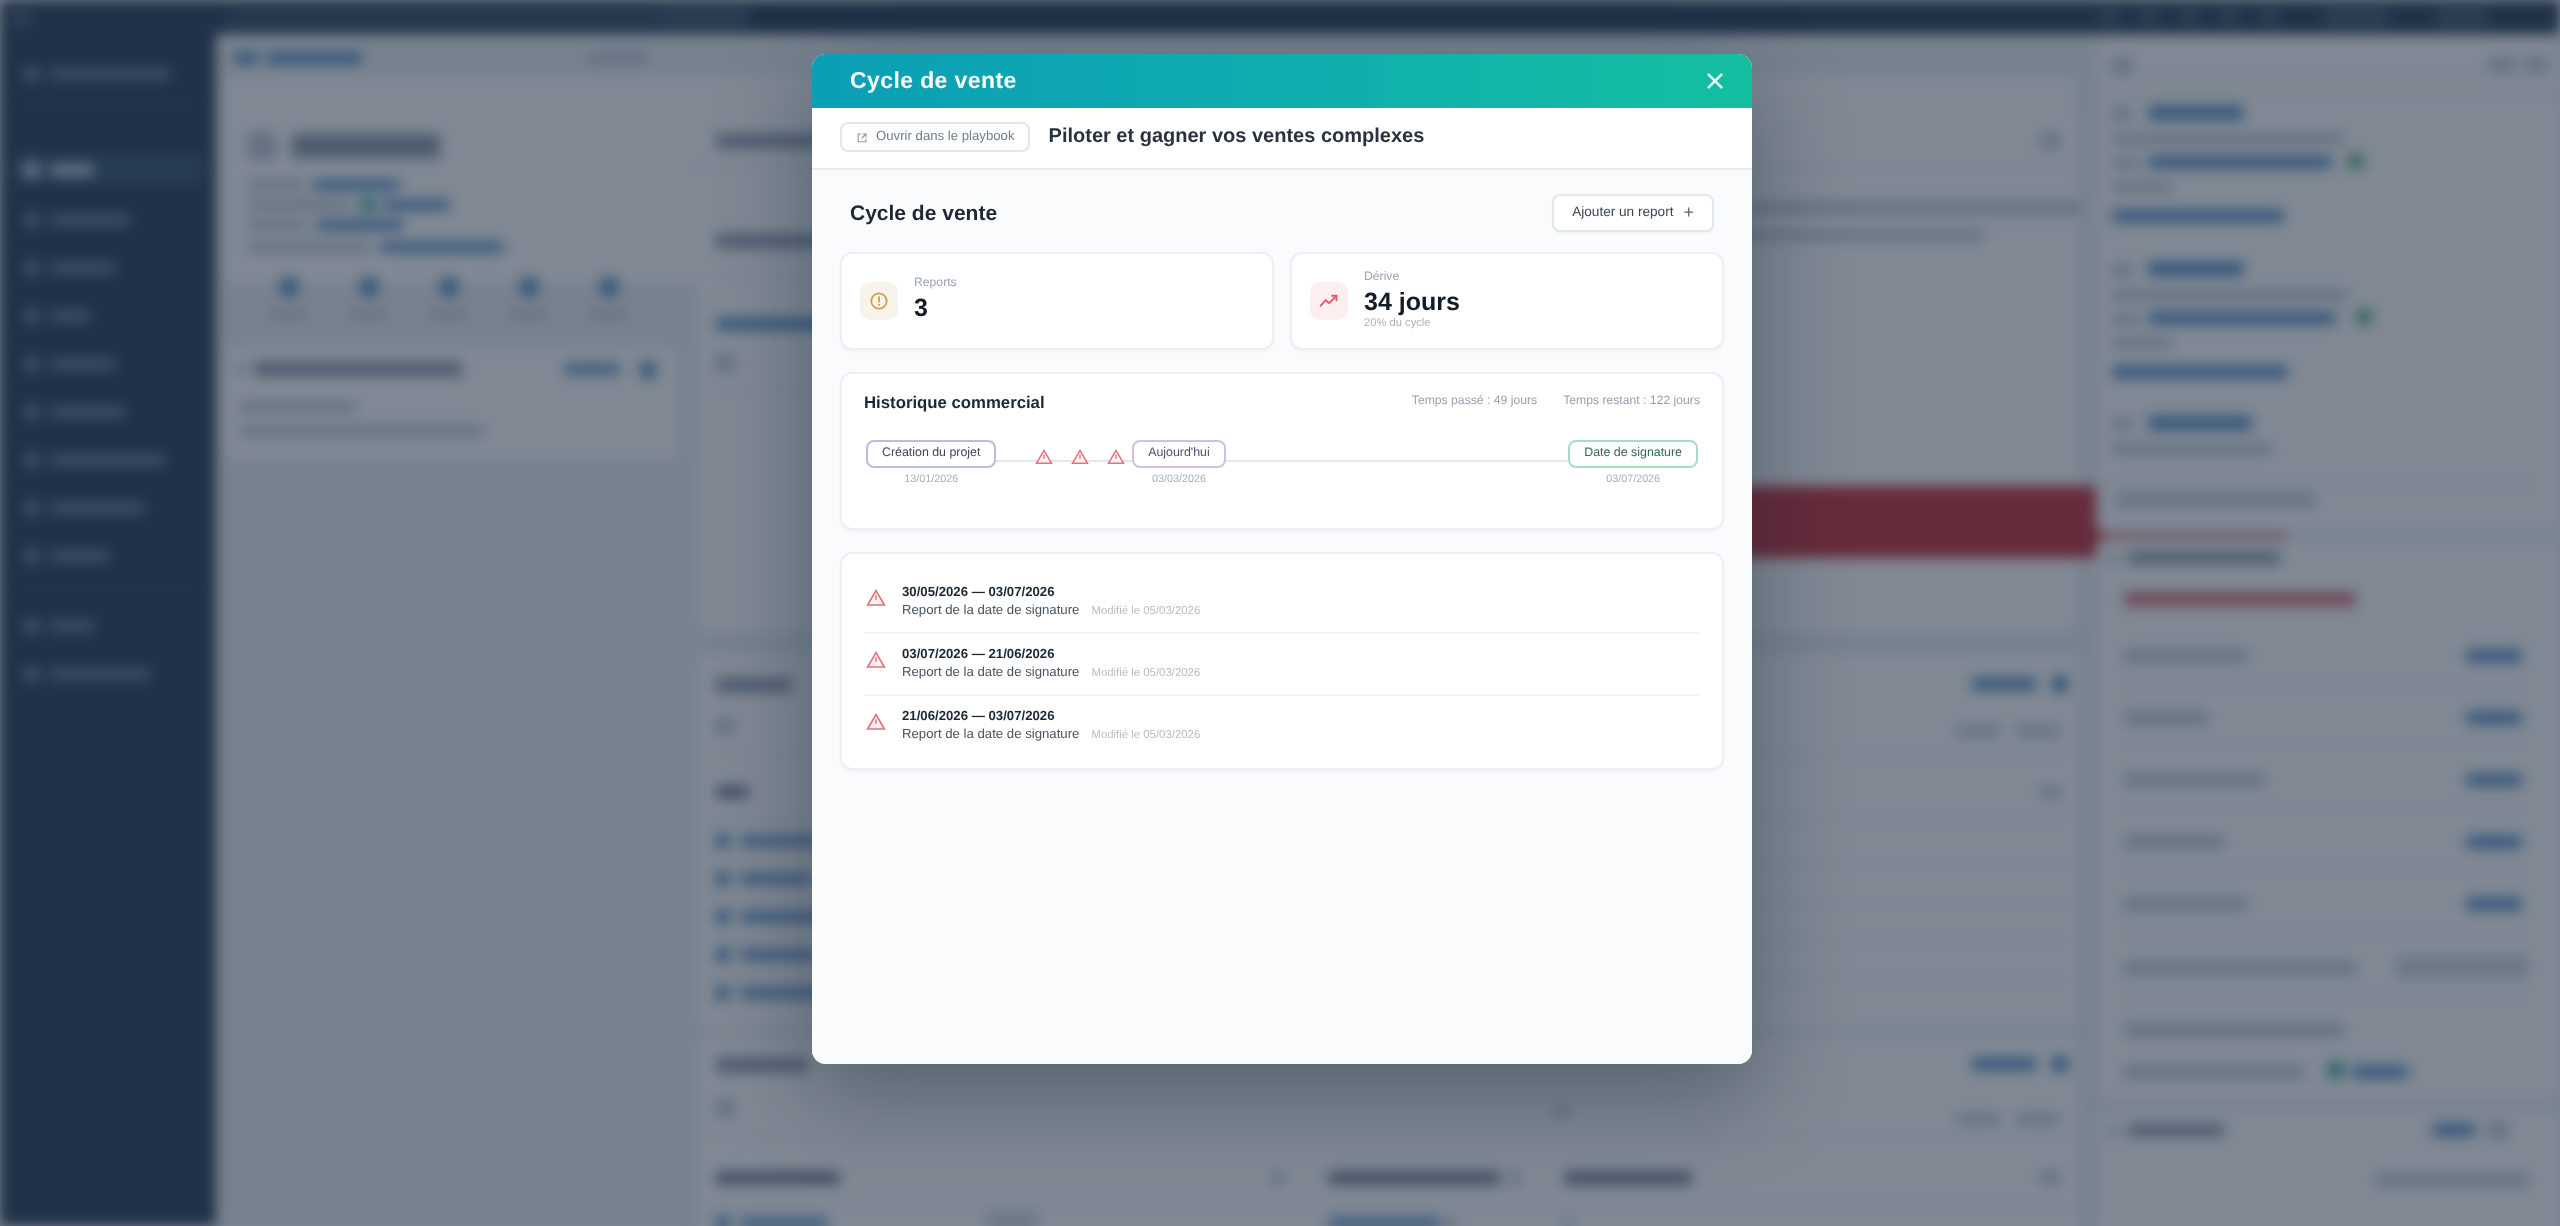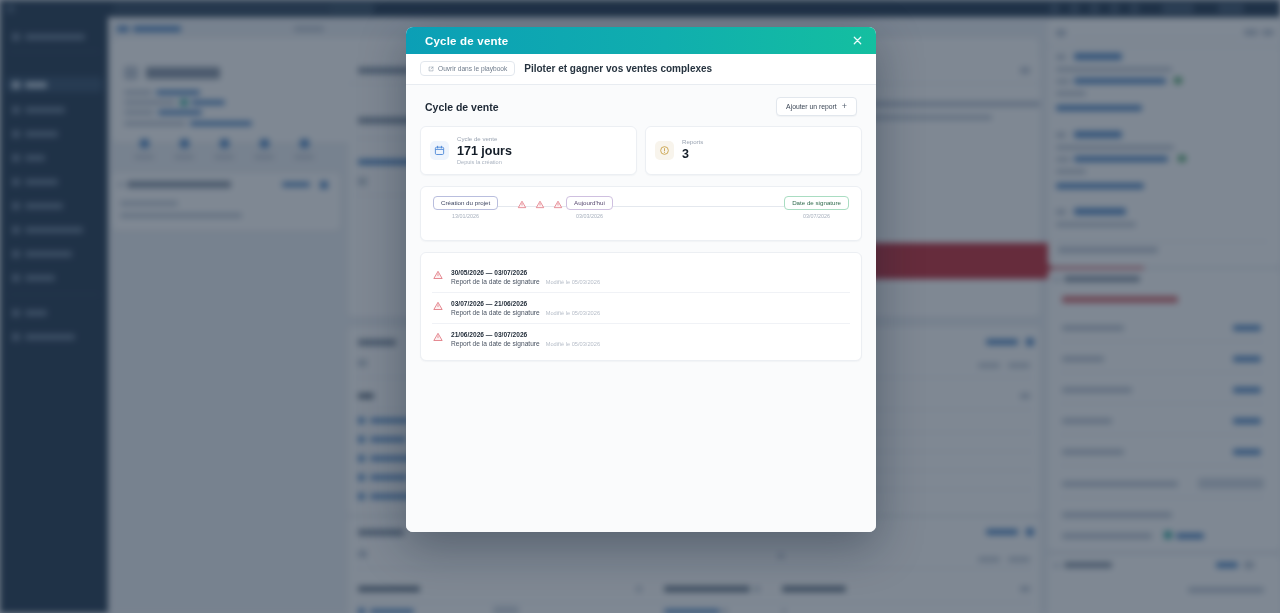--- a/index.html
+++ b/index.html
@@ -523,54 +523,60 @@
     <div id="section-head">
       <div id="section-title">Cycle de vente</div>
       <div id="add-report-btn">
         <span>Ajouter un report</span>
         <span class="plus">+</span>
       </div>
     </div>
 
     <div id="stat-row">
 
-      <div class="stat-card">
-        <div class="stat-ic blue">
-          <svg viewBox="0 0 16 16" aria-hidden="true">
-            <rect x="2" y="3.2" width="12" height="10.6" rx="1.8" fill="none" stroke="#4a86d6" stroke-width="1.3"></rect>
-            <path d="M2 6.4h12" stroke="#4a86d6" stroke-width="1.3"></path>
-            <path d="M5.2 1.8v2.6M10.8 1.8v2.6" stroke="#4a86d6" stroke-width="1.3" stroke-linecap="round"></path>
-          </svg>
-        </div>
-        <div class="stat-txt">
-          <div class="stat-label">Cycle de vente</div>
-          <div class="stat-value">171 jours</div>
-          <div class="stat-sub">Depuis la création</div>
-        </div>
-      </div>
 
       <div class="stat-card">
         <div class="stat-ic amber">
           <svg viewBox="0 0 16 16" aria-hidden="true">
             <circle cx="8" cy="8" r="5.6" fill="none" stroke="#c9a24a" stroke-width="1.3"></circle>
             <path d="M8 5.2v3.4" stroke="#c9a24a" stroke-width="1.3" stroke-linecap="round"></path>
             <circle cx="8" cy="10.8" r="0.75" fill="#c9a24a"></circle>
           </svg>
         </div>
         <div class="stat-txt">
           <div class="stat-label">Reports</div>
           <div class="stat-value">3</div>
           <div class="stat-sub"></div>
         </div>
       </div>
 
+      <div class="stat-card">
+        <div class="stat-ic red">
+          <svg viewBox="0 0 16 16" aria-hidden="true">
+            <path d="M2 11.4 L5.6 7.4 L8.2 9.6 L13.4 4.2" fill="none" stroke="#de5f6b" stroke-width="1.4" stroke-linecap="round" stroke-linejoin="round"></path>
+            <path d="M10.2 4.2h3.2v3.2" fill="none" stroke="#de5f6b" stroke-width="1.4" stroke-linecap="round" stroke-linejoin="round"></path>
+          </svg>
+        </div>
+        <div class="stat-txt">
+          <div class="stat-label">Dérive</div>
+          <div class="stat-value">34 jours</div>
+          <div class="stat-sub">20% du cycle</div>
+        </div>
+      </div>
 
     </div>
 
     <div id="timeline-panel">
+      <div id="timeline-head">
+        <div id="timeline-title">Historique commercial</div>
+        <div id="timeline-meta">
+          <span class="tl-meta">Temps passé : 49 jours</span>
+          <span class="tl-meta">Temps restant : 122 jours</span>
+        </div>
+      </div>
 
       <div id="timeline-track">
         <div id="tl-line"></div>
 
         <div class="tl-warn" style="left:21.5%">
           <svg viewBox="0 0 12 12" aria-hidden="true">
             <path d="M6 1.6 L11 10.2 H1 Z" fill="#fdf1f2" stroke="#e0737d" stroke-width="1"></path>
             <path d="M6 4.6v2.2" stroke="#e0737d" stroke-width="0.9" stroke-linecap="round"></path>
           </svg>
         </div>

